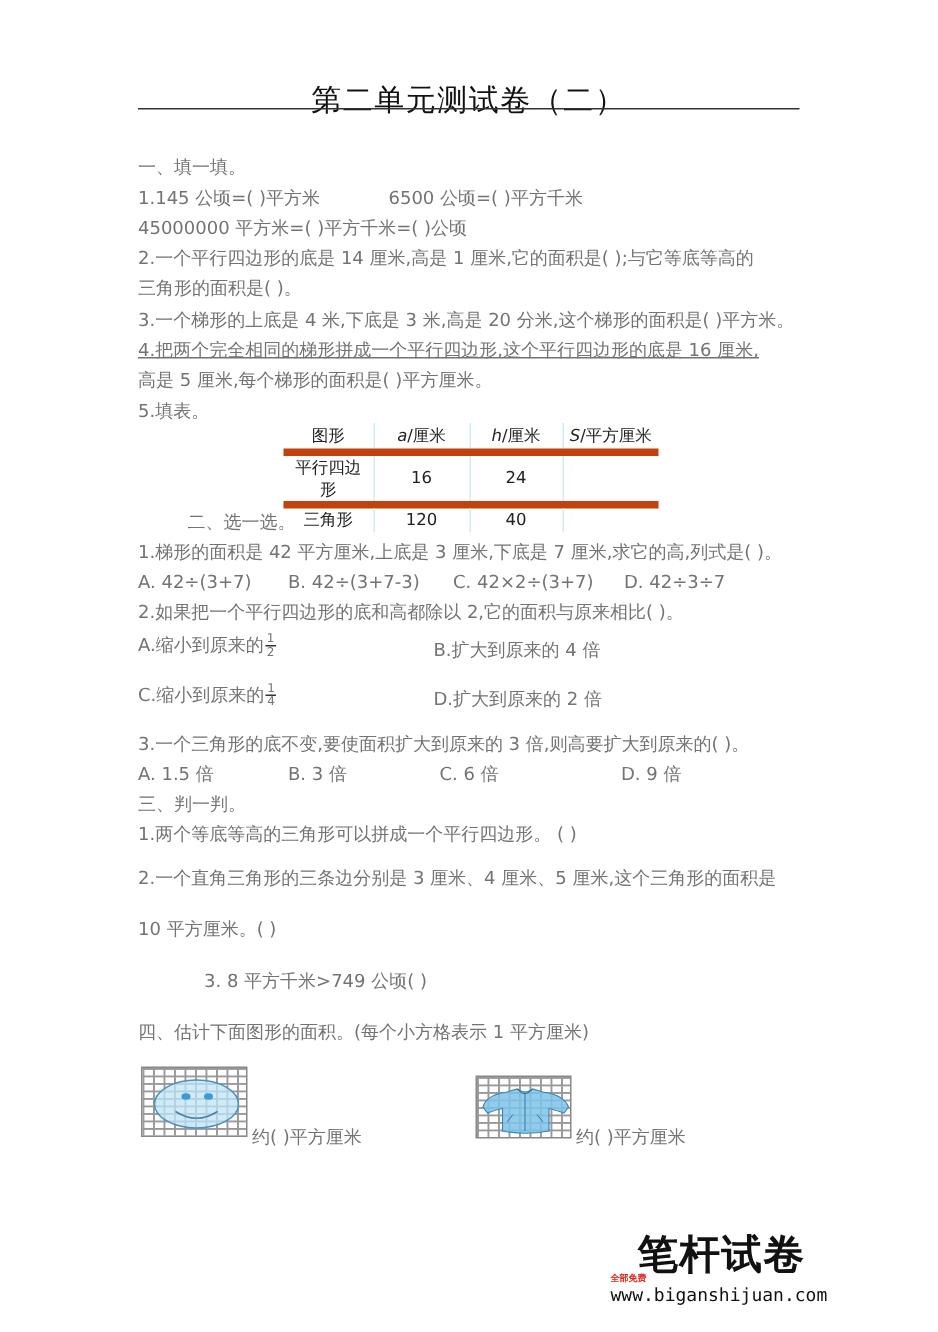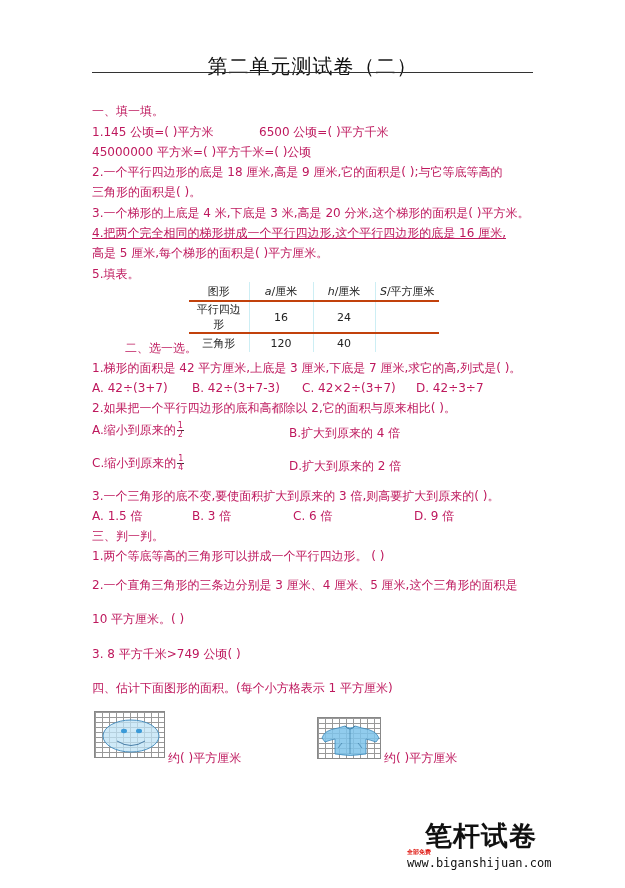--- a/index.html
+++ b/index.html
@@ -1,24 +1,24 @@
 <!DOCTYPE html>
 <html><head>
   <meta charset="utf-8">
   <style>
     * { margin: 0; padding: 0; box-sizing: border-box; }
     html, body { width: 625px; height: 888px; background: #ffffff; overflow: hidden; }
     body { position: relative; font-family: "DejaVu Sans", "Liberation Sans", sans-serif; color: #111; }
     .abs { position: absolute; white-space: nowrap; }
     .title { left: 0; width: 625px; top: 53px; text-align: center; font-size: 20px; letter-spacing: 1px; color: #111; }
     .rule { left: 92px; top: 72px; width: 441px; height: 1px; background: #333; }
-    .line { left: 92px; font-size: 12px; line-height: 16px; color: #be185d; }
+    .line { left: 92px; font-size: 12px; line-height: 16px; color: #737373; }
     .sec { font-size: 12px; }
     .tbl { position: absolute; left: 189px; top: 282px; border-collapse: collapse; font-size: 11px; color: #222; }
-    .tbl td { height: 19px; text-align: center; padding: 0 4px; border-right: 1px solid #cdeef4; border-bottom: 2px solid #c2410c; }
+    .tbl td { height: 19px; text-align: center; padding: 0 4px; border-right: 1px solid #cdeef4; border-bottom: 5px solid #c2410c; }
     .tbl td:last-child { border-right: none; }
     .tbl tr:last-child td { border-bottom: none; }
     .tbl td.c0 { width: 60px; }
     .tbl td.c1 { width: 64px; }
     .tbl td.c2 { width: 62px; }
     .tbl td.c3 { width: 64px; }
     .it { font-style: italic; }
     .frac { display: inline-block; vertical-align: middle; text-align: center; font-size: 8px; line-height: 8px; margin-left: 1px; }
     .frac span { display: block; }
     .frac .num { border-bottom: 1px solid #333; padding: 0 1px; }
@@ -32,21 +32,21 @@
 </head>
 <body>
 
 <div class="abs title">第二单元测试卷（二）</div>
 <div class="abs rule"></div>
 
 <div class="abs line sec" style="top:103px;">一、填一填。</div>
 <div class="abs line" style="top:124px;">1.145 公顷=(       )平方米</div>
 <div class="abs line" style="top:124px; left:259px;">6500 公顷=(       )平方千米</div>
 <div class="abs line" style="top:144px;">45000000 平方米=(       )平方千米=(       )公顷</div>
-<div class="abs line" style="top:164px;">2.一个平行四边形的底是 18 厘米,高是 9 厘米,它的面积是(       );与它等底等高的</div>
+<div class="abs line" style="top:164px;">2.一个平行四边形的底是 14 厘米,高是 1 厘米,它的面积是(       );与它等底等高的</div>
 <div class="abs line" style="top:184px;">三角形的面积是(       )。</div>
 <div class="abs line" style="top:205px;">3.一个梯形的上底是 4 米,下底是 3 米,高是 20 分米,这个梯形的面积是(    )平方米。</div>
 <div class="abs line" style="top:225px;text-decoration:underline;">4.把两个完全相同的梯形拼成一个平行四边形,这个平行四边形的底是 16 厘米,</div>
 <div class="abs line" style="top:245px;">高是 5 厘米,每个梯形的面积是(       )平方厘米。</div>
 <div class="abs line" style="top:266px;">5.填表。</div>
 
 <table class="tbl">
   <tbody>
       <tr>
     <td class="c0">图形</td>
@@ -89,21 +89,21 @@
 <div class="abs line" style="top:488px;">3.一个三角形的底不变,要使面积扩大到原来的 3 倍,则高要扩大到原来的(       )。</div>
 <div class="abs line" style="top:508px;">A. 1.5 倍</div>
 <div class="abs line" style="top:508px; left:192px;">B. 3 倍</div>
 <div class="abs line" style="top:508px; left:293px;">C. 6 倍</div>
 <div class="abs line" style="top:508px; left:414px;">D. 9 倍</div>
 
 <div class="abs line sec" style="top:528px;">三、判一判。</div>
 <div class="abs line" style="top:548px;">1.两个等底等高的三角形可以拼成一个平行四边形。     (       )</div>
 <div class="abs line" style="top:577px;">2.一个直角三角形的三条边分别是 3 厘米、4 厘米、5 厘米,这个三角形的面积是</div>
 <div class="abs line" style="top:611px;">10 平方厘米。(       )</div>
-<div class="abs line" style="top:646px;">3. 8 平方千米&gt;749 公顷(       )</div>
+<div class="abs line" style="top:646px;margin-left:44px;">3. 8 平方千米&gt;749 公顷(       )</div>
 
 <div class="abs line sec" style="top:680px;">四、估计下面图形的面积。(每个小方格表示 1 平方厘米)</div>
 
 <div class="grid" style="left:94px; top:711px; width:71px; height:47px;">
   <svg width="71" height="47" viewBox="0 0 71 47" style="position:absolute;left:0;top:0;">
     <ellipse cx="36" cy="24" rx="28" ry="16" fill="#bfe3f5" fill-opacity="0.75" stroke="#4a90c0" stroke-width="1"></ellipse>
     <ellipse cx="29" cy="19" rx="3" ry="2.2" fill="#3a9ad8"></ellipse>
     <ellipse cx="44" cy="19" rx="3" ry="2.2" fill="#3a9ad8"></ellipse>
     <path d="M22 29 Q36 38 50 29" fill="none" stroke="#4a7fa8" stroke-width="1"></path>
   </svg>

